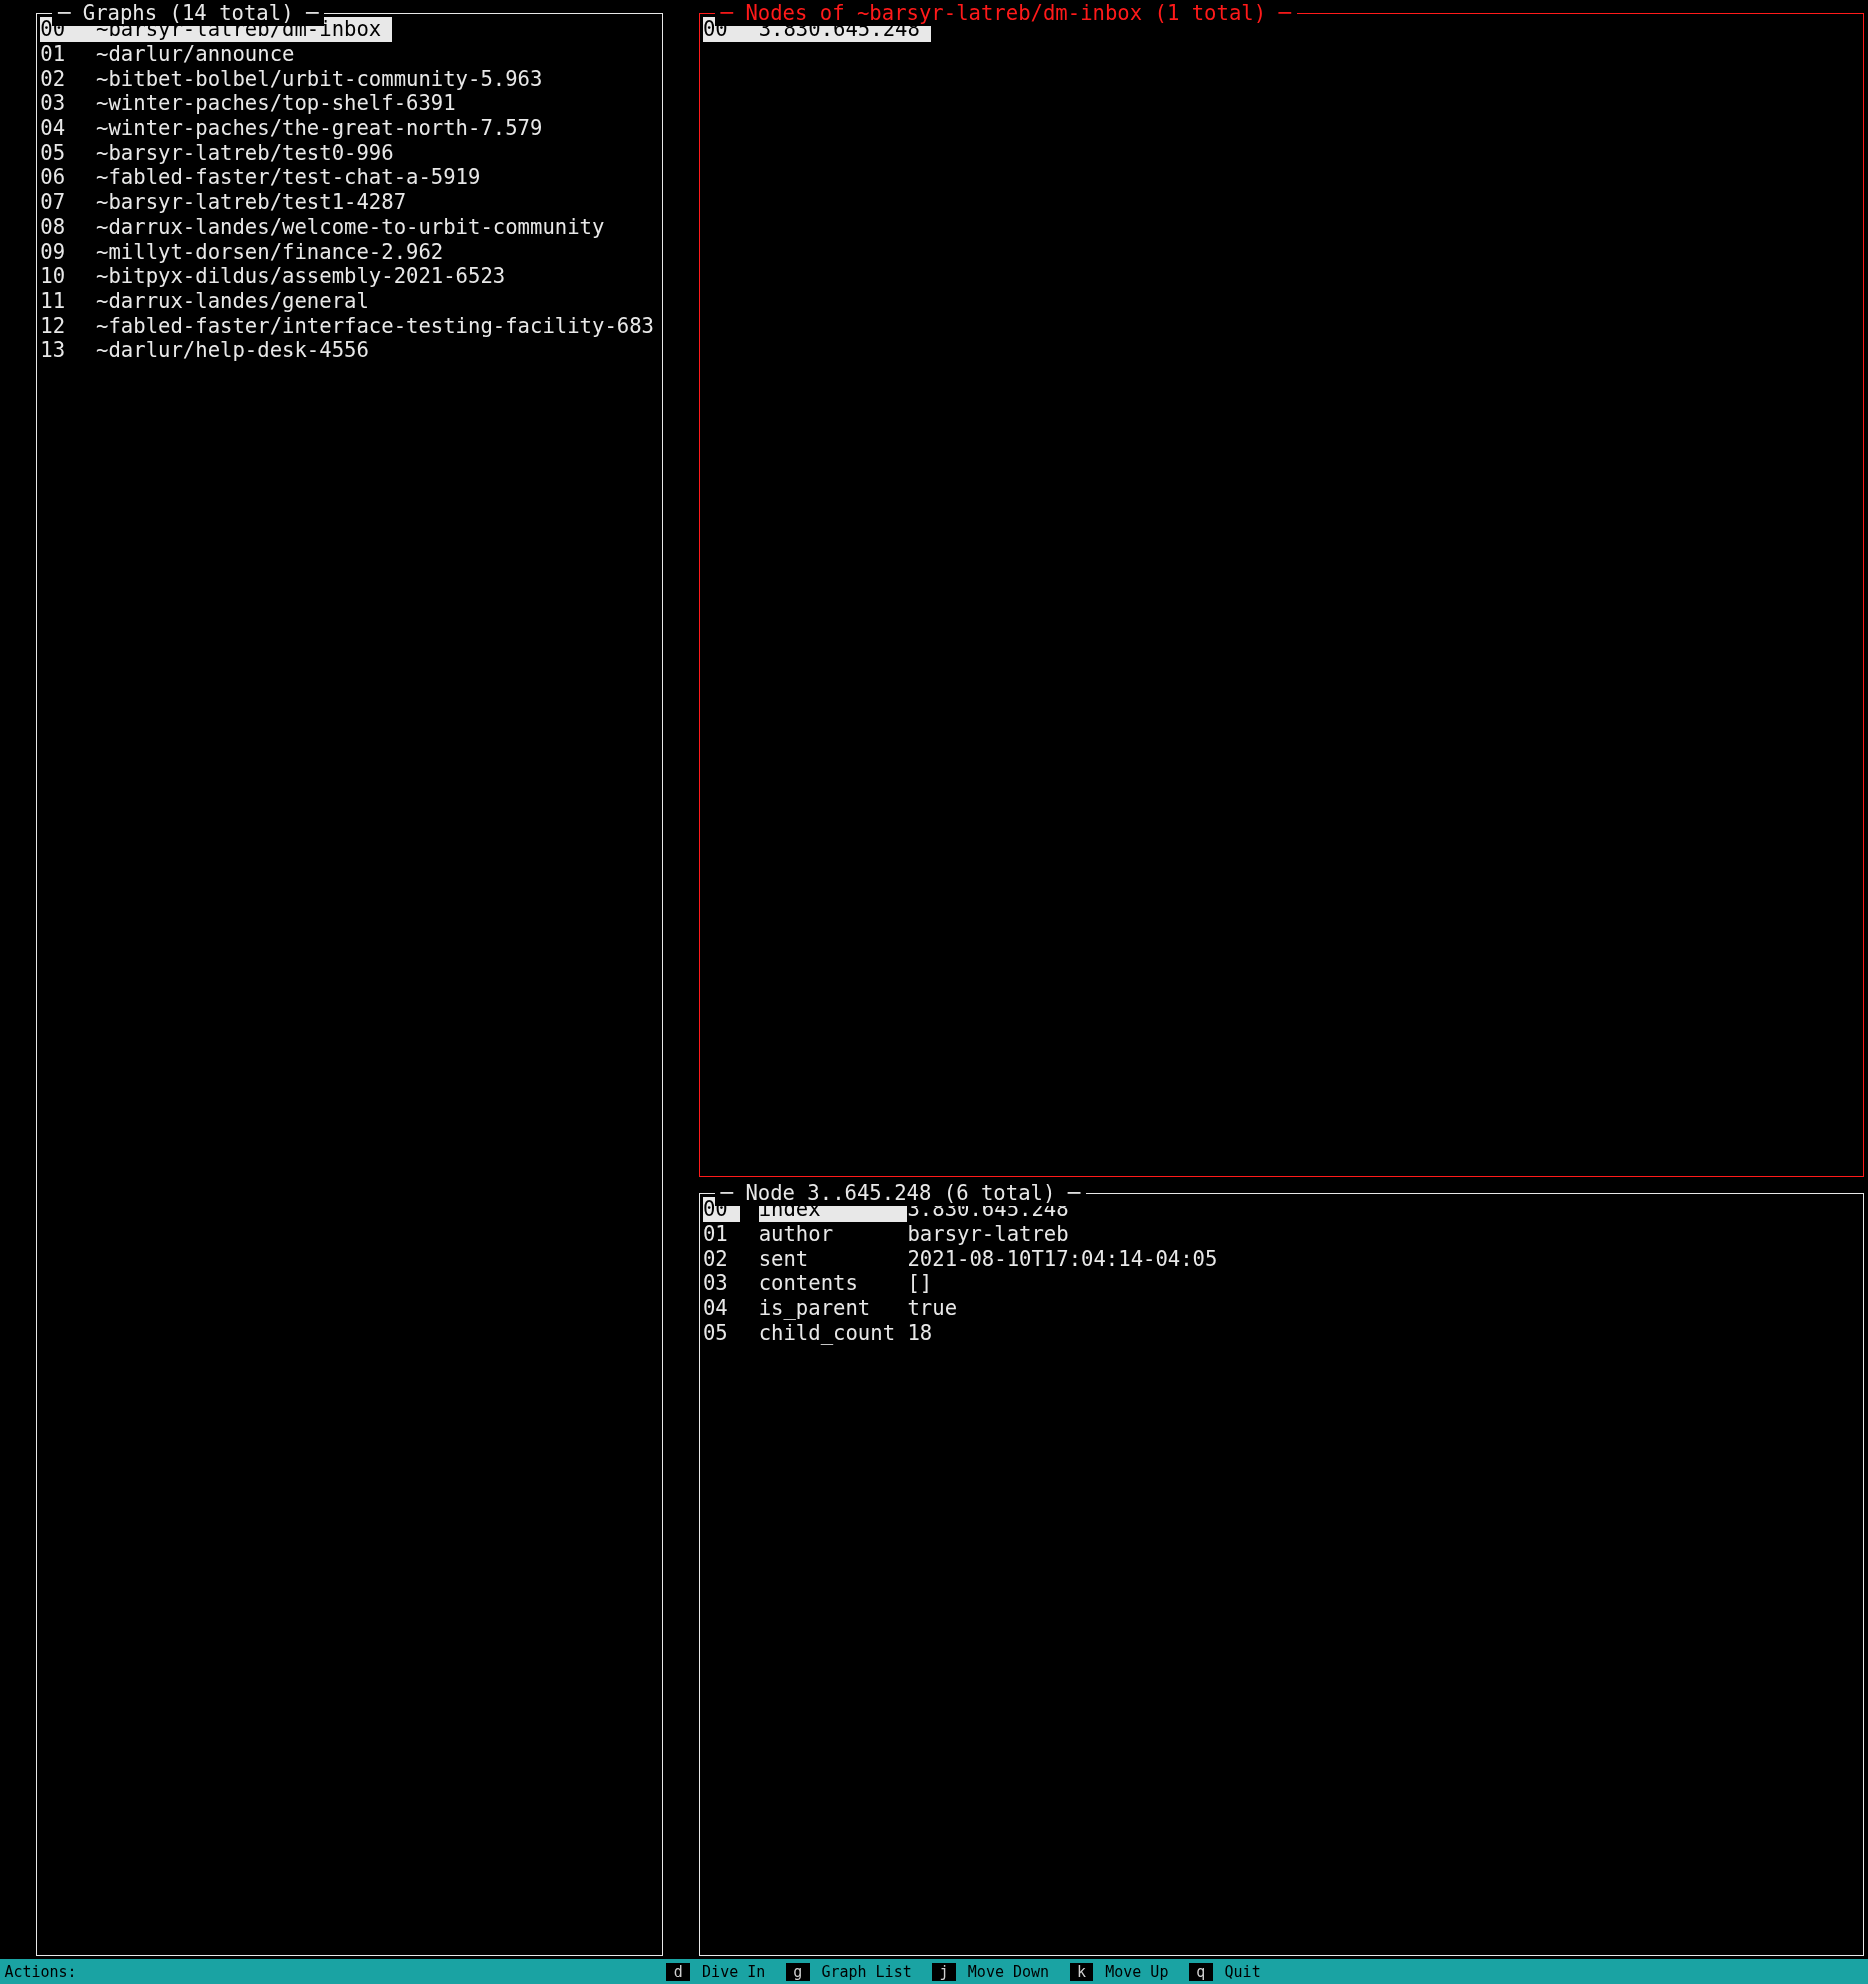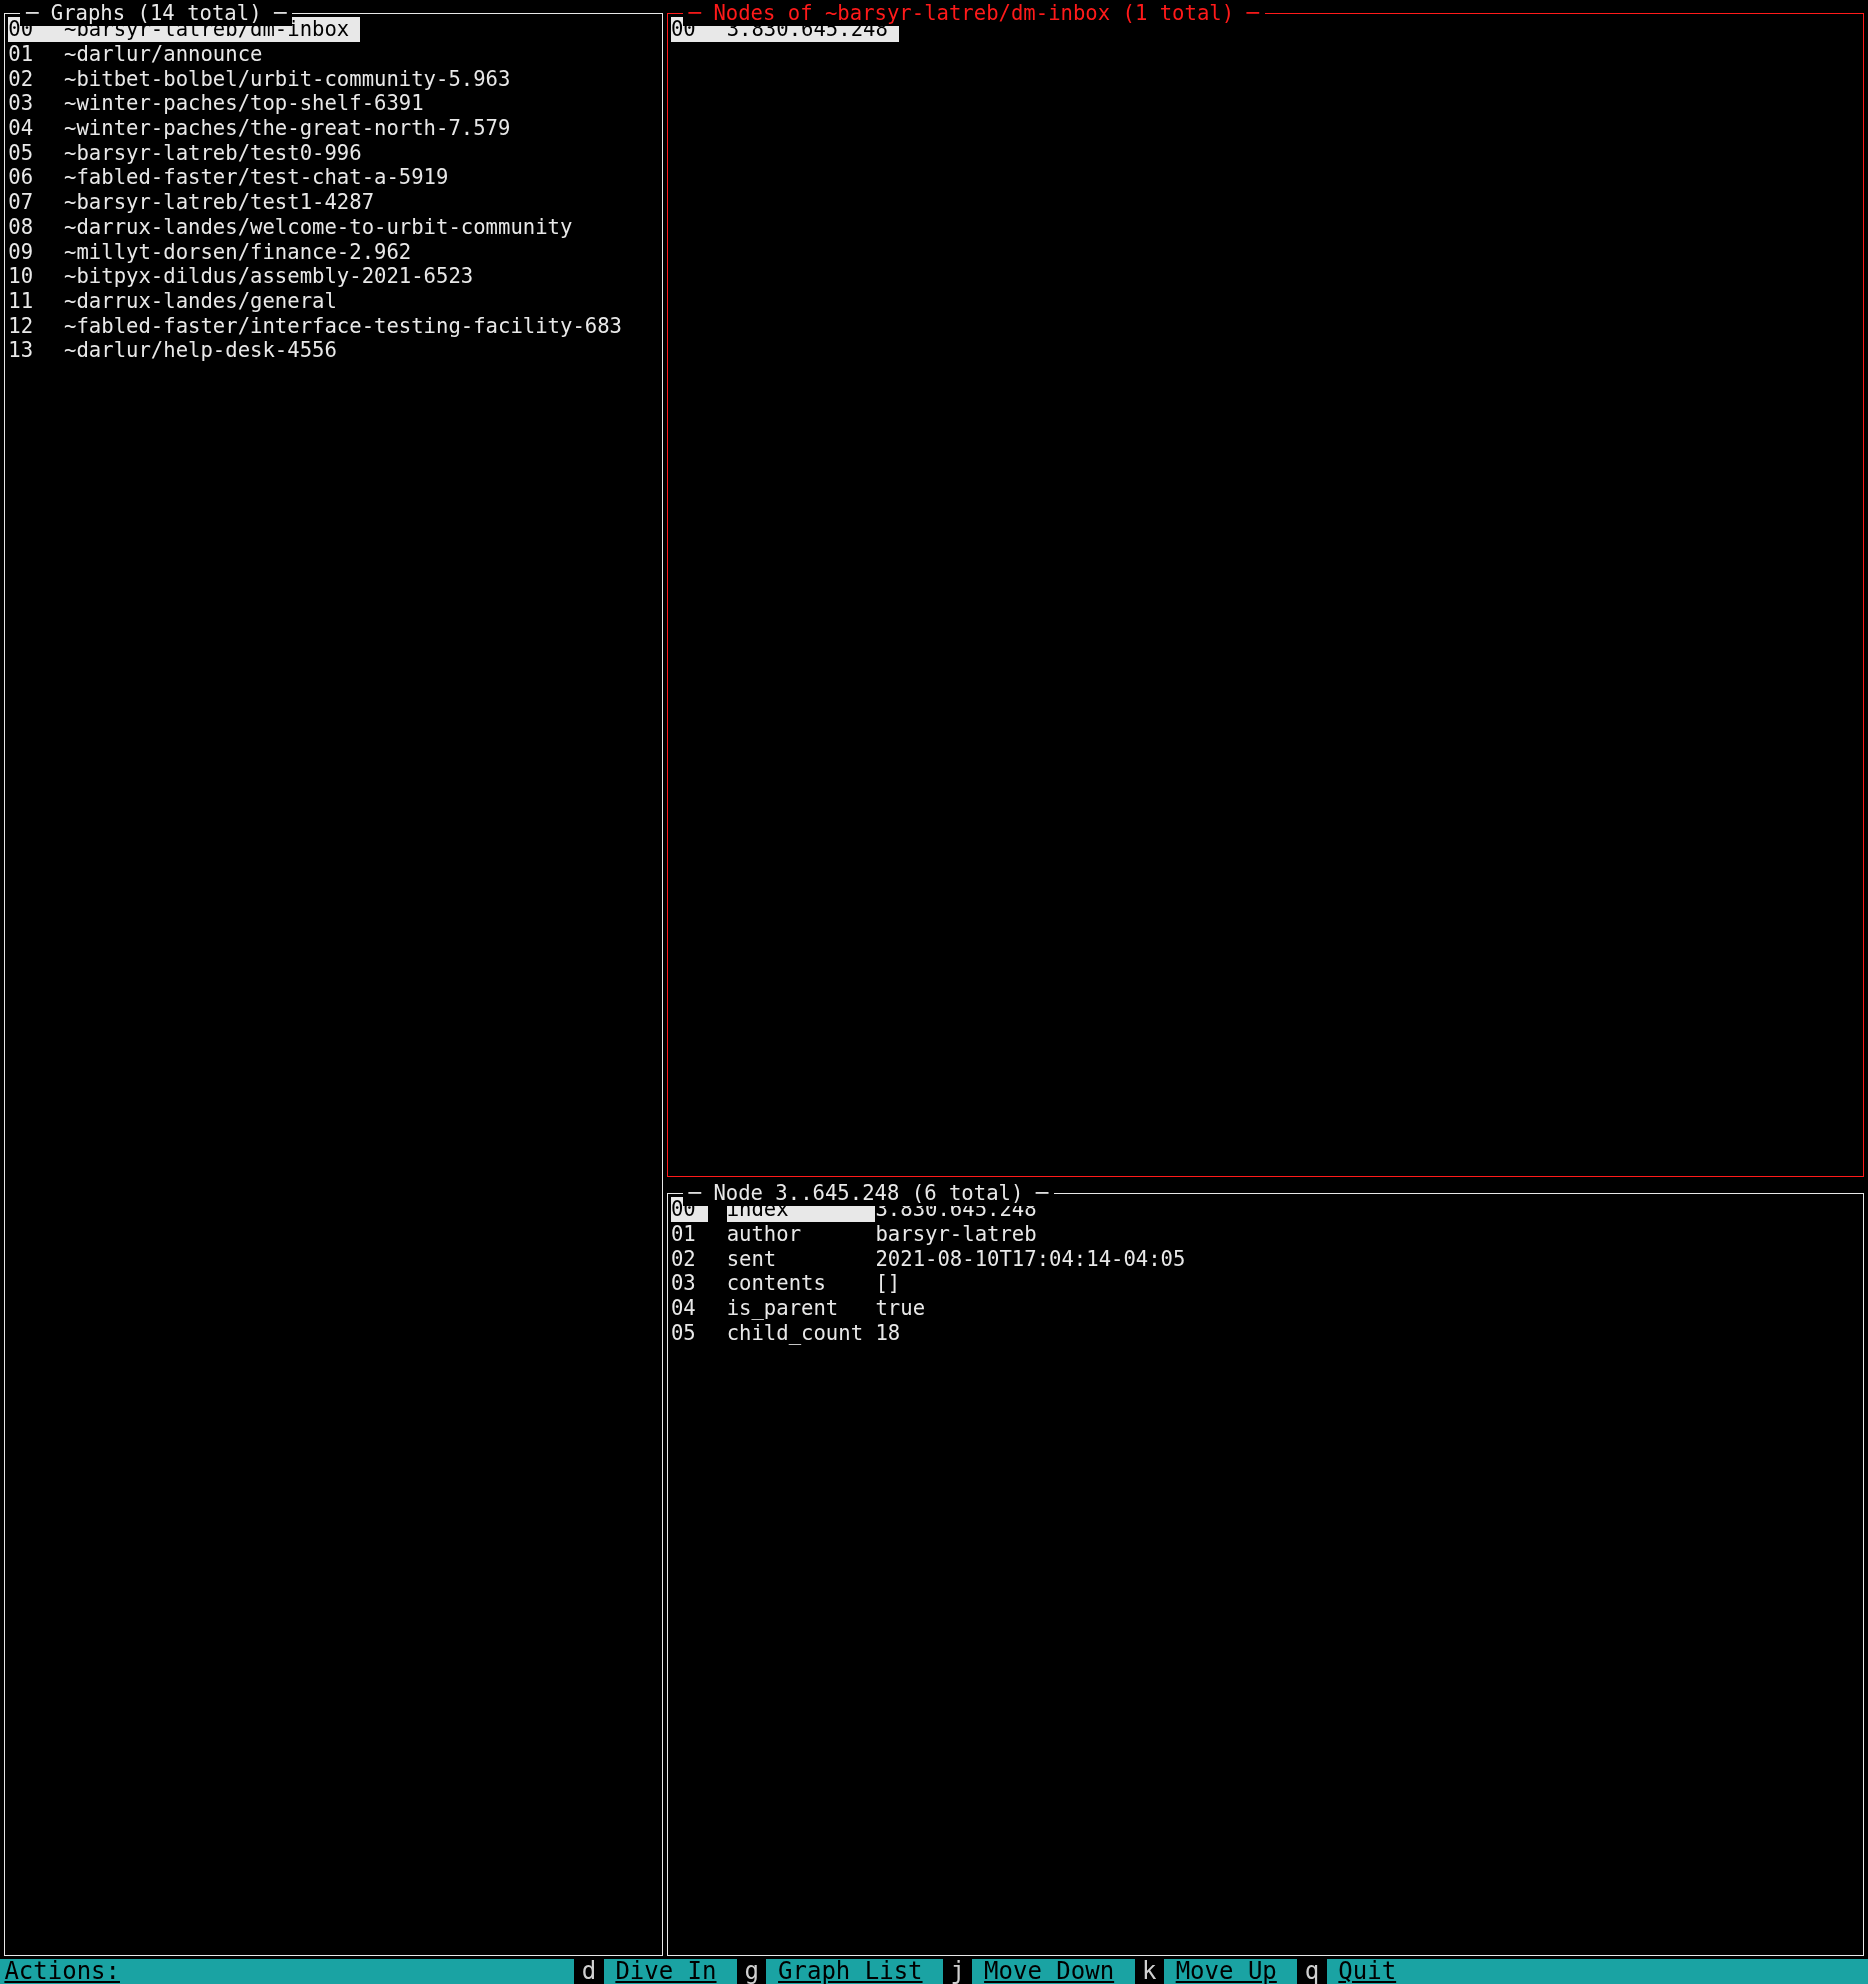--- a/index.html
+++ b/index.html
@@ -37,20 +37,21 @@
     flex-direction: column;
     padding: 2.9px 4.4px 2.9px 0;
     border-radius: 32px;
   }
   
   .panel {
     position: relative;
     border: 1.5px solid #e8e8e8;
     padding-top: 1.5px;
     padding-bottom: 4.4px;
+    margin-left: 32px;
   }
   .panel.focused {
     border-color: #ff1a1a;
   }
   .panel-title {
     position: absolute;
     top: -13.3px;
     left: 14.7px;
     background: #000;
     padding: 0 5.9px;
@@ -103,22 +104,21 @@
 
   
   .statusbar {
     height: 26.5px;
     background: #1aa3a3;
     color: #000;
     display: flex;
     align-items: center;
     flex-direction: row;
     white-space: pre;
-    font-size: 24px;
-    text-decoration: underline;
+    font-size: 15px;
   }
   .statusbar .label { padding-left: 4.4px; flex: 0 0 auto; }
   .statusbar .spacer { flex: 1; }
   .statusbar .action-key {
     background: #000;
     color: #d0d0d0;
     padding: 0 7.4px;
     margin: 0 1.5px;
   }
   .statusbar .action-name {

